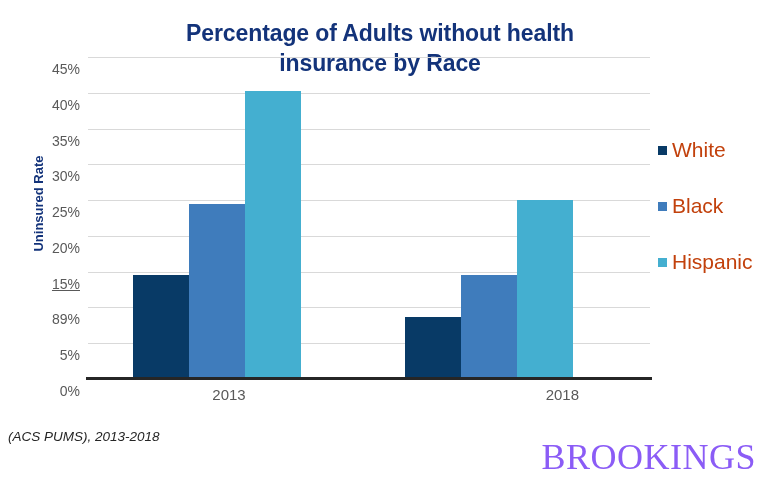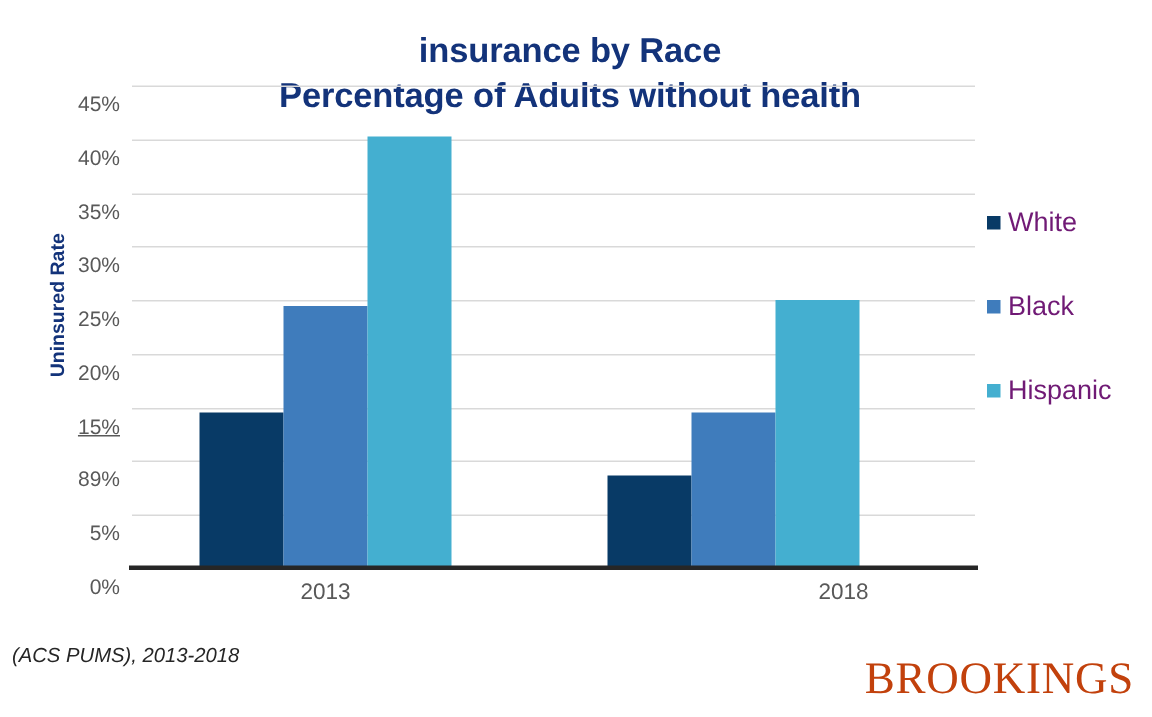--- a/index.html
+++ b/index.html
@@ -121,53 +121,53 @@
     align-items: center;
     white-space: nowrap;
   }
   .legend-swatch {
     width: 9px;
     height: 9px;
     margin-right: 5px;
     flex: 0 0 auto;
   }
   .legend-label {
-    font-size: 18px;
-    color: #701a75;
+    font-size: 21px;
+    color: #c2410c;
   }
 
   
   .source {
     position: absolute;
     left: 8px;
     top: 428px;
     font-size: 13.5px;
     font-style: italic;
     line-height: 17px;
     color: #262626;
   }
   .brookings {
     position: absolute;
     right: 12px;
     top: 436px;
     font-family: "Liberation Serif", serif;
-    font-size: 30px;
+    font-size: 36px;
     letter-spacing: 0.5px;
-    color: #c2410c;
+    color: #8b5cf6;
     font-weight: normal;
   }
 </style>
 </head>
 <body>
 
 <div id="figure">
 
   <div class="chart-title">
+    <div>Percentage of Adults without health</div>
     <div>insurance by Race</div>
-    <div>Percentage of Adults without health</div>
   </div>
 
   <div class="yaxis-title">Uninsured Rate</div>
 
   <div class="ytick-wrap" id="ytick-wrap">
       <div class="ytick" style="top: 0px;">45%</div>
       <div class="ytick" style="top: 35.7778px;">40%</div>
       <div class="ytick" style="top: 71.5556px; text-align: right;">35%</div>
       <div class="ytick" style="top: 107.333px;">30%</div>
       <div class="ytick" style="top: 143.111px;">25%</div>
@@ -192,21 +192,21 @@
       <div class="bar" style="left: 101px; width: 56px; height: 174.596px; background: rgb(63, 124, 188);"></div>
       <div class="bar" style="left: 157px; width: 56px; height: 288.369px; background: rgb(68, 175, 208);"></div>
       <div class="bar" style="left: 317px; width: 56px; height: 61.5378px; background: rgb(8, 58, 102);"></div>
       <div class="bar" style="left: 373px; width: 56px; height: 103.756px; background: rgb(63, 124, 188);"></div>
       <div class="bar" style="left: 429px; width: 56px; height: 178.889px; background: rgb(68, 175, 208);"></div>
     </div>
 
   <div class="axis-baseline"></div>
 
   <div id="xticks">
-      <div class="xtick" style="left: 127px;">2013</div>
+      <div class="xtick" style="left: 139px;">2013</div>
       <div class="xtick" style="left: 399px; text-align: right;">2018</div>
     </div>
 
   <div class="legend" id="legend">
       <div class="legend-item" style="top: 0px;">
         <span class="legend-swatch" style="background: rgb(8, 58, 102);"></span>
         <span class="legend-label">White</span>
       </div>
       <div class="legend-item" style="top: 56px;">
         <span class="legend-swatch" style="background: rgb(63, 124, 188);"></span>

